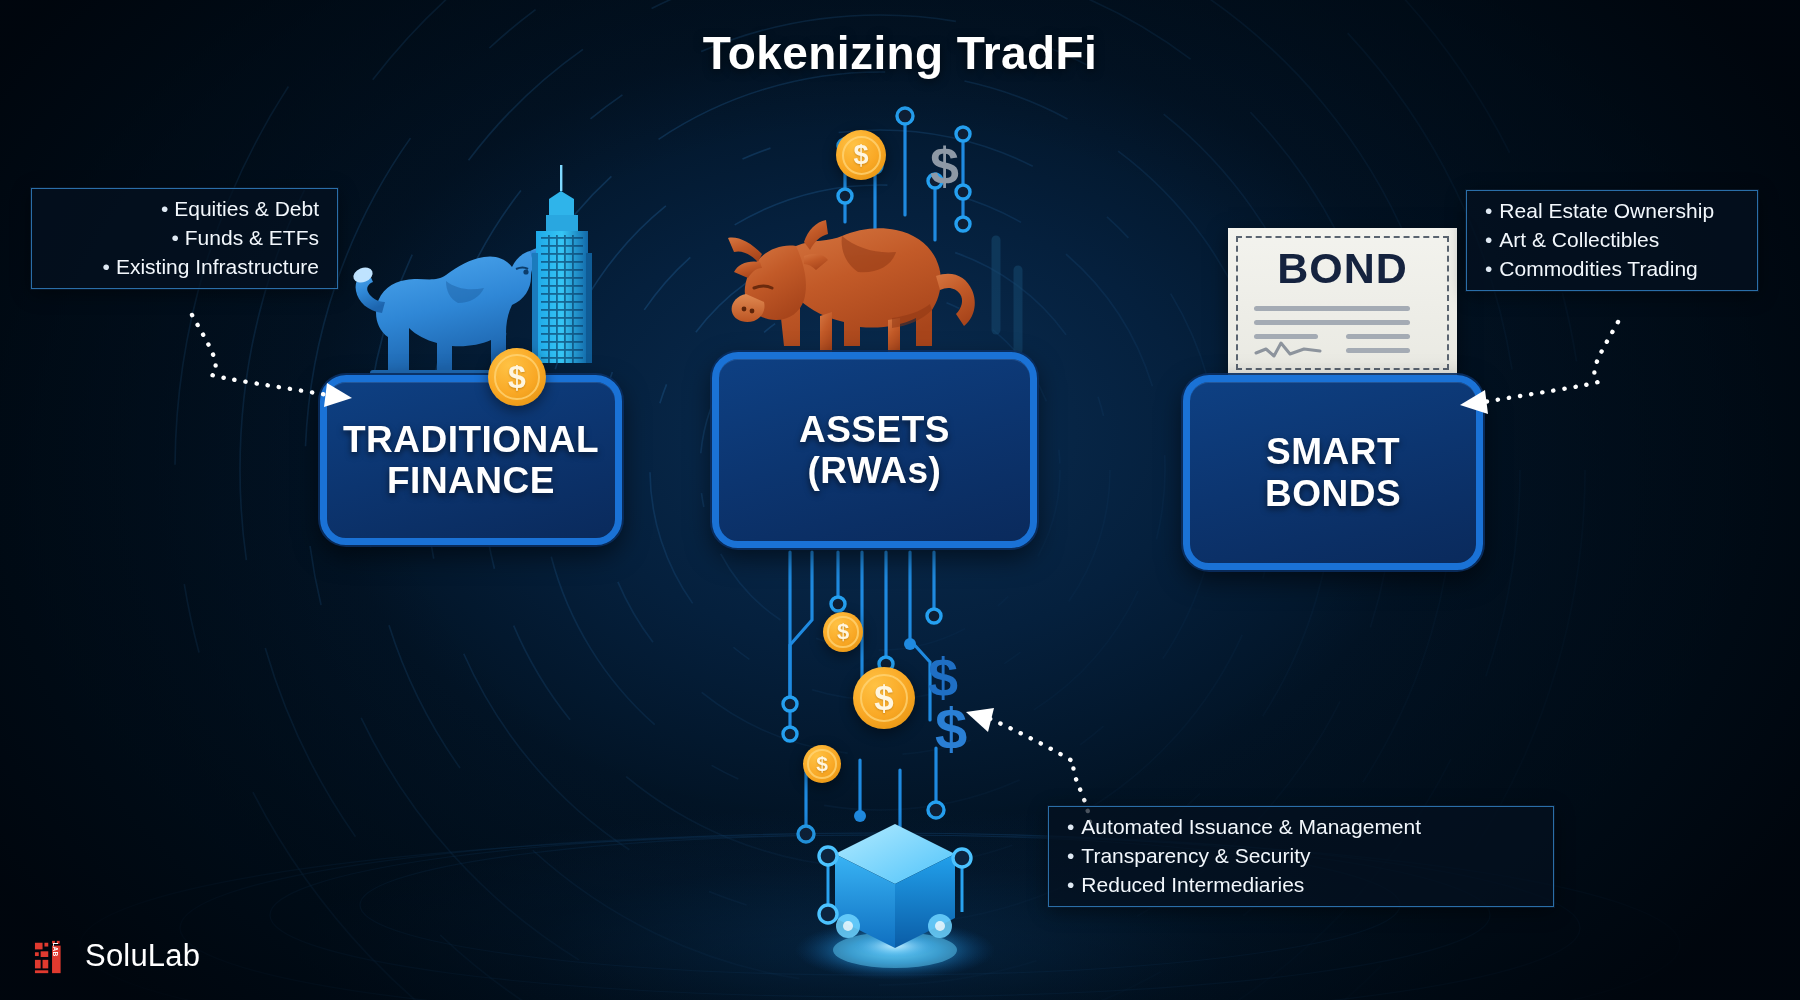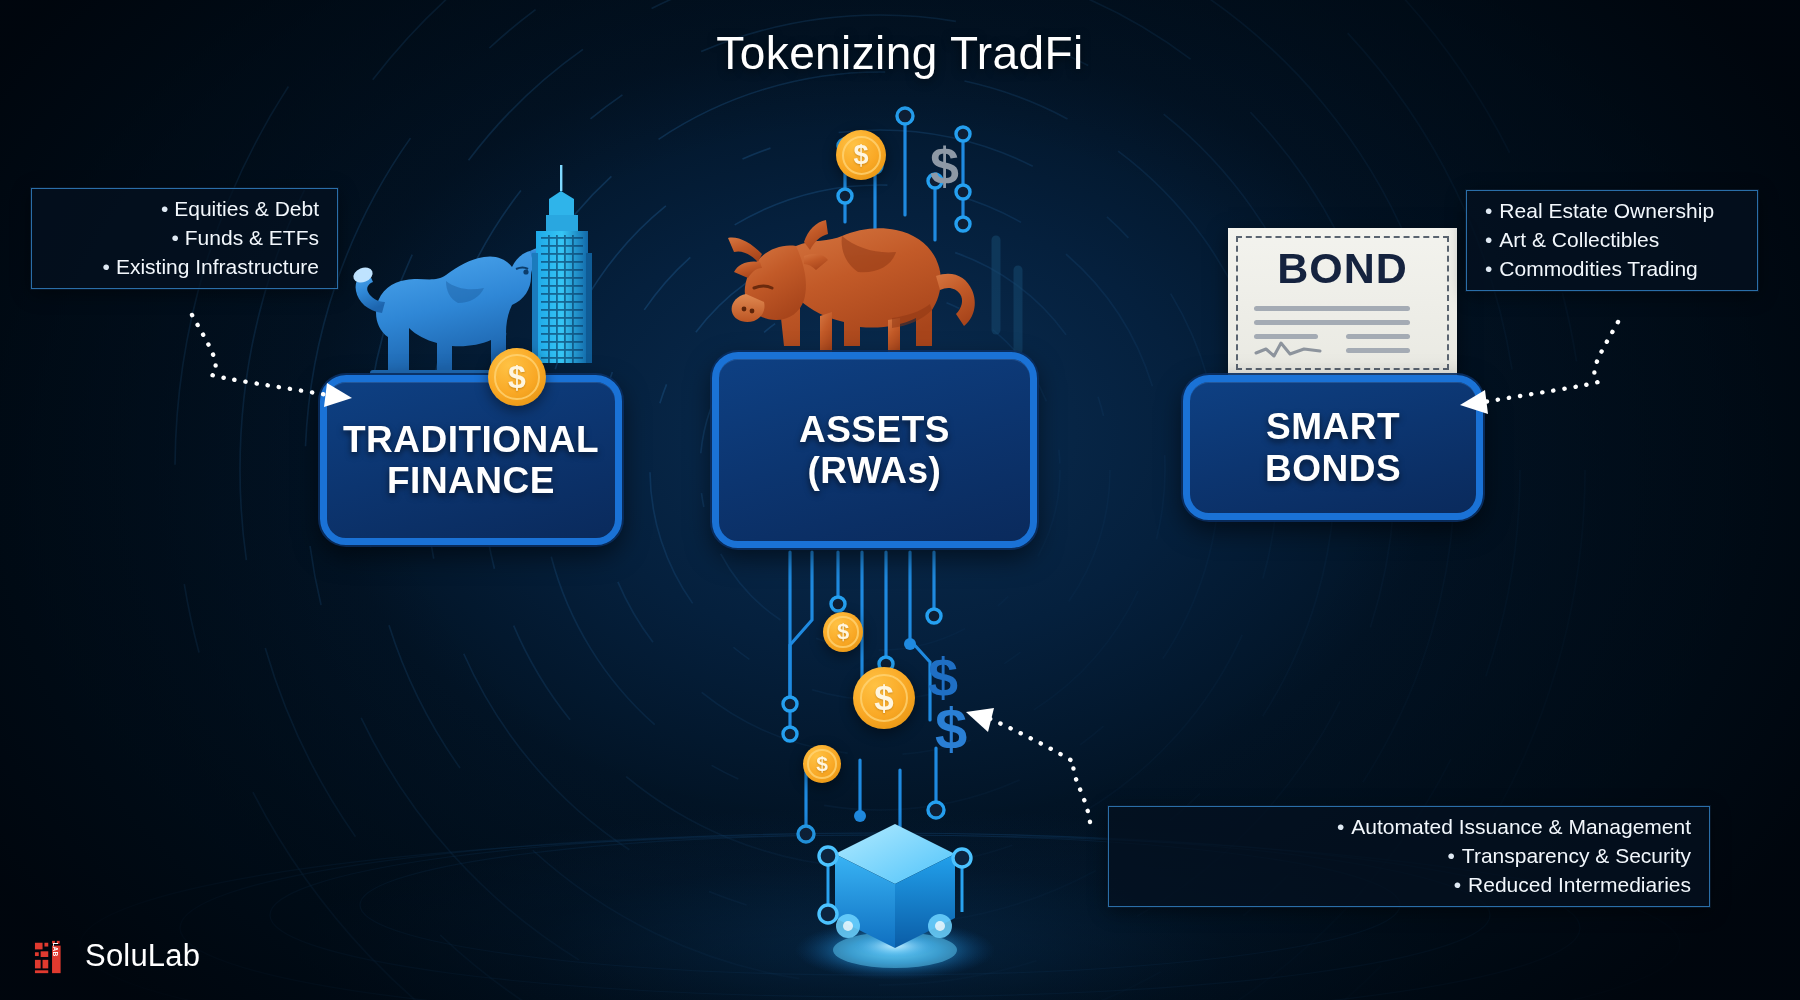--- a/index.html
+++ b/index.html
@@ -25,63 +25,63 @@
   .bg-floor{
     position:absolute; left:0; right:0; bottom:0; height:300px;
     background:radial-gradient(ellipse 780px 190px at 880px 250px, rgba(23,110,190,.30) 0%, rgba(12,60,110,.14) 45%, rgba(0,0,0,0) 75%);
   }
   .arcs{ position:absolute; left:0; top:0; width:1800px; height:1000px; opacity:.55; }
   .tracebg{ position:absolute; left:0; top:0; width:1800px; height:1000px; }
 
   
   .title{
     position:absolute; top:26px; left:0; width:1800px; text-align:center;
-    color:#ffffff; font-size:46px; font-weight:normal; letter-spacing:.4px;
+    color:#ffffff; font-size:46px; font-weight:bold; letter-spacing:.4px;
     text-shadow:0 2px 10px rgba(0,0,0,.55);
   }
 
   
   .callout{
     position:absolute;
     background:rgba(4,17,32,.72);
     border:1px solid #2a6ea8;
     box-shadow:0 0 0 1px rgba(10,30,52,.6), 0 4px 18px rgba(0,0,0,.45);
     color:#ffffff;
     padding:6px 18px;
   }
   .callout ul{ list-style:none; }
   .callout li{
     font-size:21px; line-height:1.38; color:#f2f7fc; white-space:nowrap;
   }
   .callout li .b{ color:#dfe9f3; margin-right:7px; }
   #callout-left{ left:31px; top:188px; width:307px; text-align:right; }
   #callout-left li .b{ margin-right:6px; }
   #callout-right{ left:1466px; top:190px; width:292px; text-align:left; }
-  #callout-bottom{ left:1108px; top:806px; width:602px; text-align:right; }
+  #callout-bottom{ left:1048px; top:806px; width:506px; text-align:left; }
 
   
   .card{
     position:absolute;
     border-radius:26px;
     background:linear-gradient(165deg,#0e4083 0%,#0c3570 48%,#0a2a5c 100%);
     border:7px solid #1a72d6;
     box-shadow:0 0 0 2px rgba(10,45,95,.9), 0 10px 26px rgba(0,0,0,.55),
                inset 0 1px 0 rgba(120,185,255,.20);
     display:flex; align-items:center; justify-content:center;
     text-align:center;
   }
   .card .label{
     color:#ffffff; font-weight:bold; letter-spacing:.5px;
     text-shadow:0 3px 6px rgba(0,0,0,.55); line-height:1.12;
   }
   #card-tradfi{ left:320px; top:375px; width:302px; height:170px; }
   #card-tradfi .label{ font-size:37px; }
   #card-rwa{ left:712px; top:352px; width:325px; height:196px; }
   #card-rwa .label{ font-size:37px; }
-  #card-smart{ left:1183px; top:375px; width:300px; height:145px; }
+  #card-smart{ left:1183px; top:375px; width:300px; height:195px; }
   #card-smart .label{ font-size:37px; }
 
   
   .coin{
     position:absolute; border-radius:50%;
     background:radial-gradient(circle at 36% 30%, #ffc244 0%, #f9a825 52%, #e08e0b 100%);
     box-shadow:0 0 0 0 rgba(0,0,0,0), 0 4px 14px rgba(0,0,0,.45);
     display:flex; align-items:center; justify-content:center;
     color:#fff6e0; font-weight:bold;
     text-shadow:0 1px 2px rgba(150,90,0,.45);

